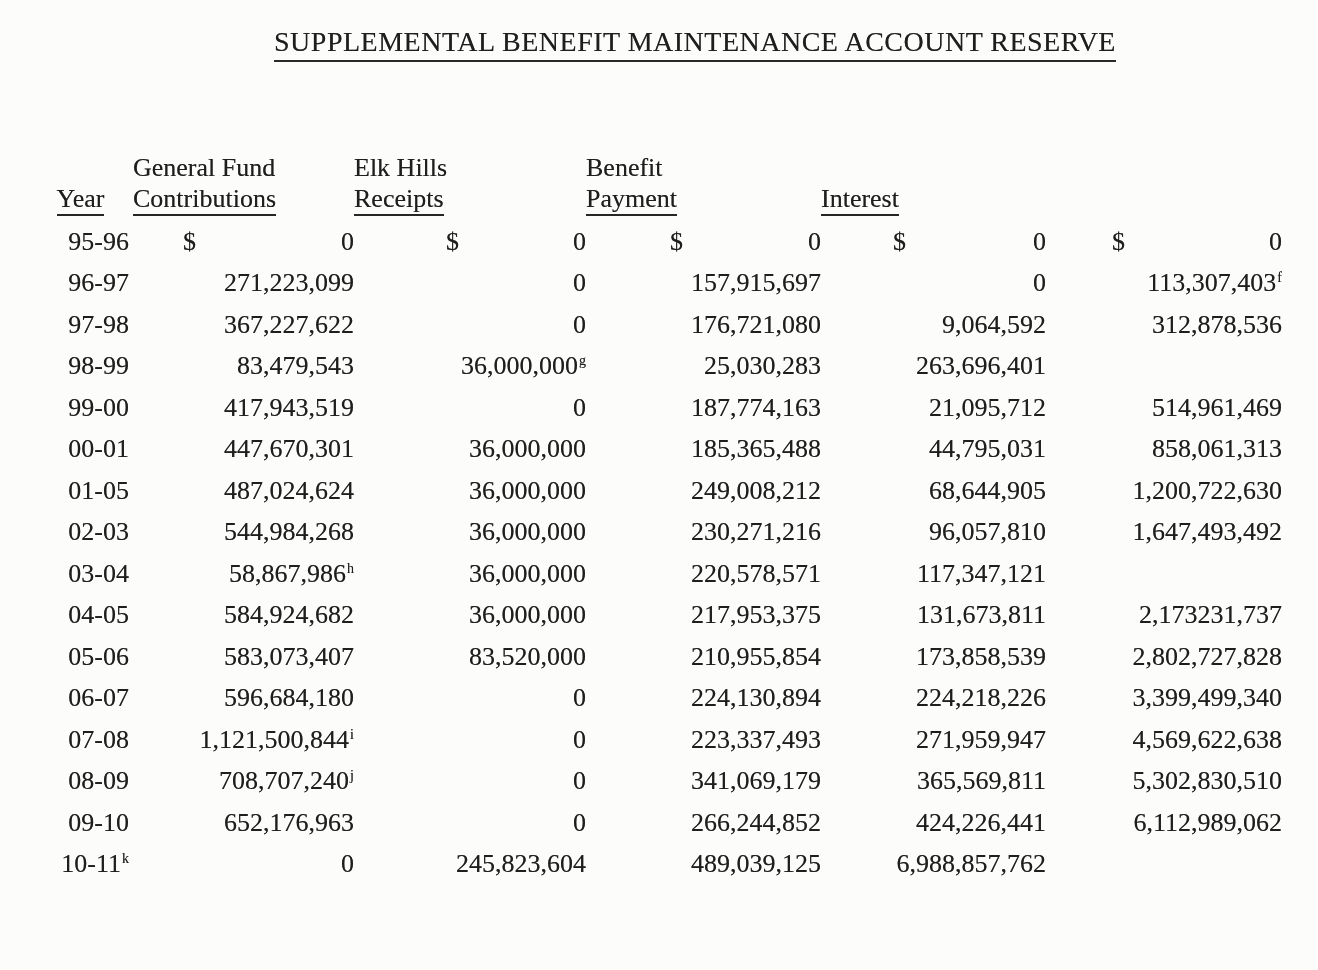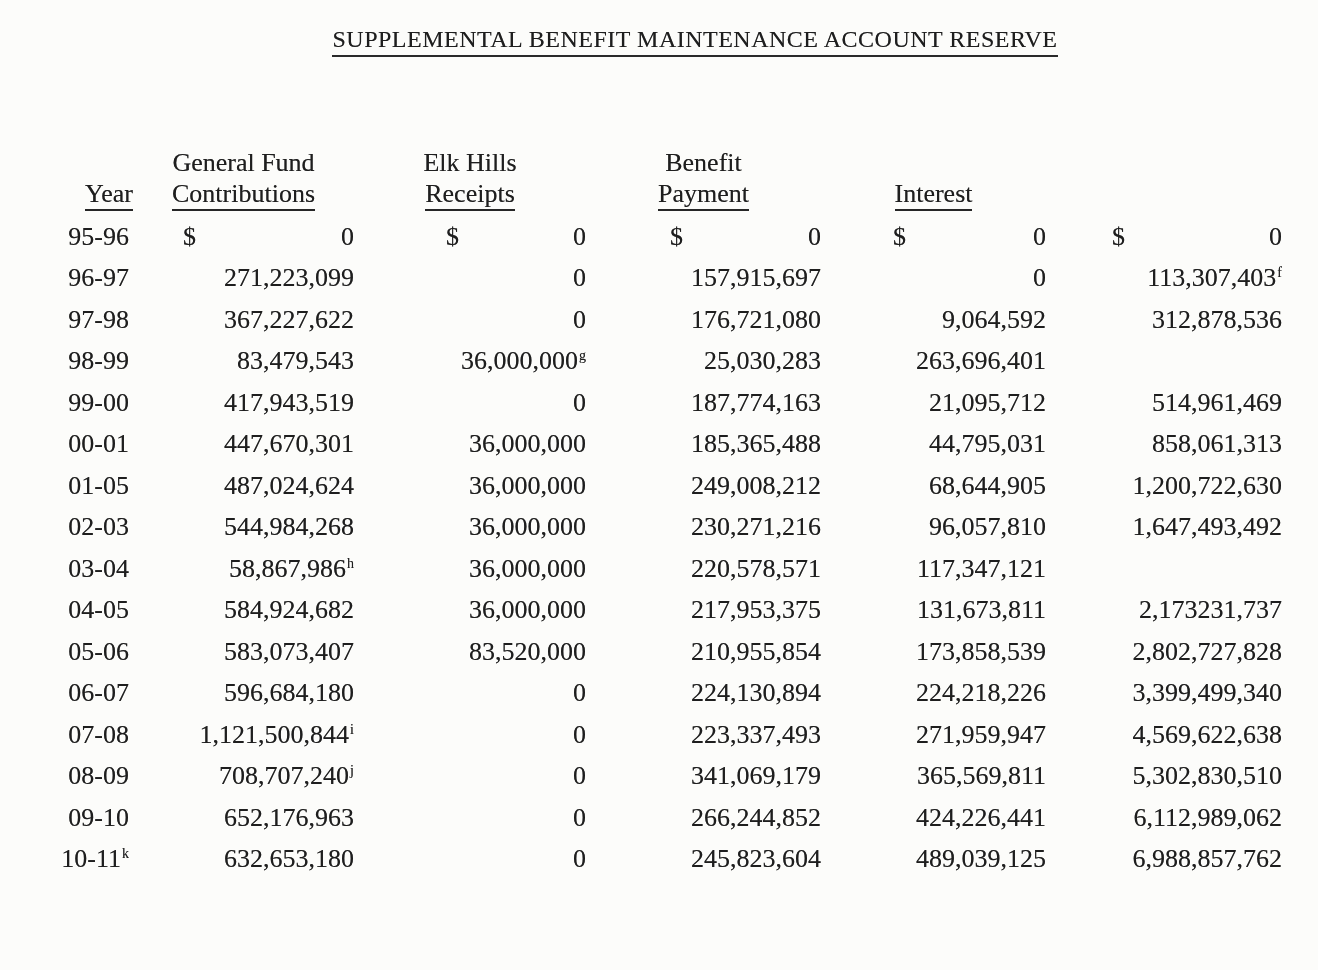--- a/index.html
+++ b/index.html
@@ -10,37 +10,37 @@
     background:#fcfcfa;
     padding:26px 0 0 28px;
     font-family:"Liberation Serif","DejaVu Serif",serif;
     color:#1e1e1e;
     overflow:hidden;
     text-shadow:0 0 0.5px rgba(30,30,30,0.55);
   }
   .title-wrap { text-align:center; transform:translateX(22px); }
   .title {
     display:inline-block;
-    font-size:24px;
+    font-size:28px;
     letter-spacing:0.5px;
     border-bottom:2px solid #2a2a2a;
     padding-bottom:2px;
   }
   .grid {
     display:grid;
     grid-template-columns:105px 221px 232px 235px 225px 236px;
   }
   .thead { margin-top:90px; font-size:26px; }
-  .hcell { text-align:center;font-family:Liberation Serif, serif; }
+  .hcell { text-align:left;font-family:Liberation Serif, serif; }
   .hline { display:block; height:31px; line-height:31px; white-space:nowrap; }
   .hline .ul, .year-head .ul {
     border-bottom:2px solid #262626;
     padding-bottom:1px;
   }
-  .year-head { align-self:end; text-align:right; height:31px; line-height:31px;font-family:Liberation Serif, serif; }
+  .year-head { align-self:end; text-align:center; height:31px; line-height:31px;font-family:Liberation Serif, serif; }
   .tbody { margin-top:7px; }
   .row { height:41.5px; align-items:center; font-size:26px; }
   .year-cell { text-align:right; padding-right:4px; white-space:nowrap; }
   .amount-cell {
     display:flex; justify-content:space-between; align-items:center;
     white-space:nowrap;
   }
   .row .amount-cell:nth-of-type(2) { padding-left:50px; }
   .row .amount-cell:nth-of-type(3) { padding-left:92px; }
   .row .amount-cell:nth-of-type(4) { padding-left:84px; }
@@ -434,24 +434,20 @@
     <div class="amount-cell">
       <span class="dollar"></span>
       <span class="num">6,112,989,062</span>
     </div>
   </div>
 
   <div class="grid row">
     <div class="year-cell"><span class="year-num">10-11<sup>k</sup></span></div>
     <div class="amount-cell">
       <span class="dollar"></span>
-      <span class="num">632,653,180</span>
-    </div>
-    <div class="amount-cell">
-      <span class="dollar"></span>
       <span class="num">0</span>
     </div>
     <div class="amount-cell">
       <span class="dollar"></span>
       <span class="num">245,823,604</span>
     </div>
     <div class="amount-cell">
       <span class="dollar"></span>
       <span class="num">489,039,125</span>
     </div>

